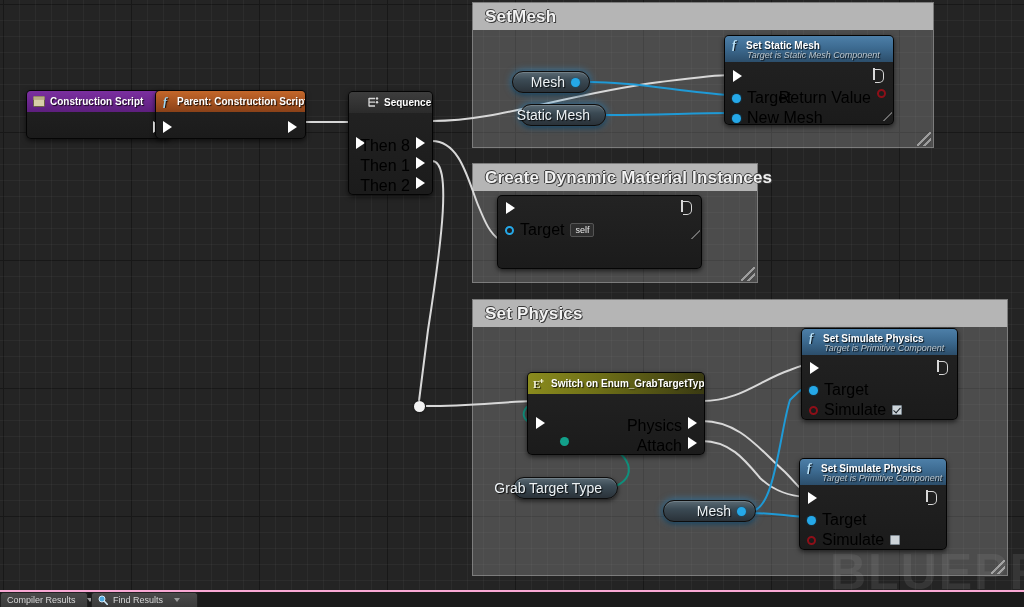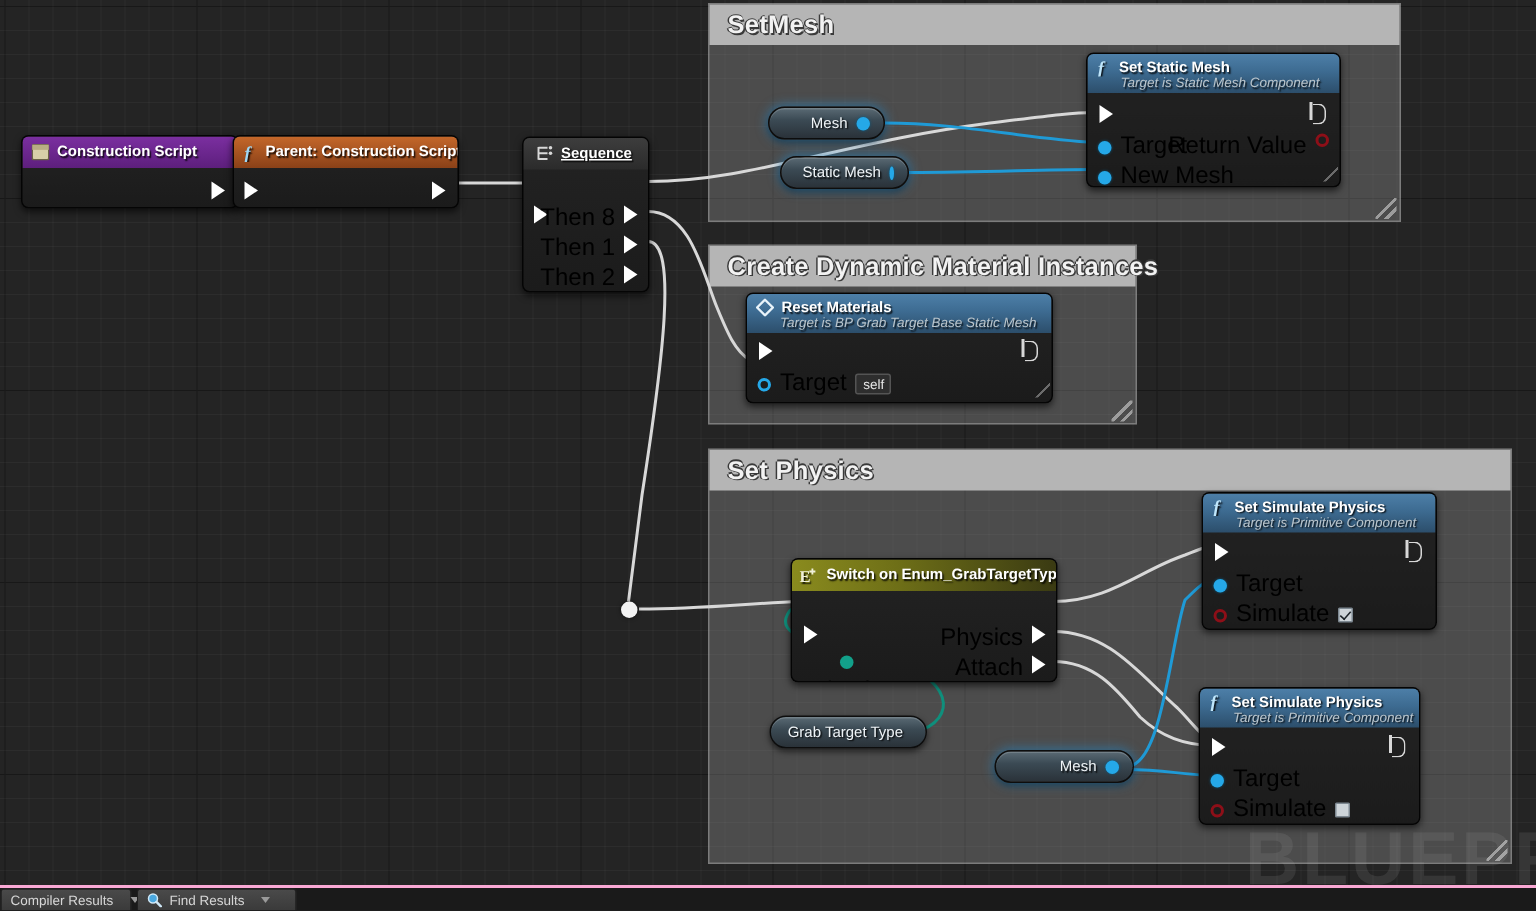--- a/index.html
+++ b/index.html
@@ -146,21 +146,21 @@
     position:absolute;
     border-radius:11px;
     box-sizing:border-box;
     border:1px solid #0d0d0d;
     background:linear-gradient(to bottom,#5a6a74 0%,#3b4a54 40%,#2a3239 100%);
     box-shadow:0 2px 4px rgba(0,0,0,.6), inset 0 1px 0 rgba(255,255,255,.16);
     display:flex;align-items:center;justify-content:flex-end;
     gap:6px;padding:0 9px 0 14px;
     height:22px;
   }
-  .varnode .lbl{font-size:10px;color:#eef3f6;text-shadow:1px 1px 1px rgba(0,0,0,.85);white-space:nowrap;}
+  .varnode .lbl{font-size:14px;color:#eef3f6;text-shadow:1px 1px 1px rgba(0,0,0,.85);white-space:nowrap;}
   .varnode.glow{box-shadow:0 0 7px 1px rgba(40,150,220,.55),0 2px 4px rgba(0,0,0,.6), inset 0 1px 0 rgba(255,255,255,.16);}
   .varnode.tealglow{box-shadow:0 2px 4px rgba(0,0,0,.6), inset 0 1px 0 rgba(255,255,255,.16);}
 
   .reroute{
     position:absolute;width:11px;height:11px;border-radius:50%;
     background:#f2f2f2;box-shadow:0 0 3px rgba(0,0,0,.6);
   }
 
   .icon-svg{display:block;}
 
@@ -246,21 +246,21 @@
 
       <path d="M610,488 C640,480 635,450 590,440 C548,431 520,425 524,412 C527,404 531,402 534,421" stroke="#0f8f7c" stroke-width="2" fill="none"></path>
 
       <path d="M751,511 C775,511 780,430 790,400 C798,392 802,388 808,387" stroke="#1f9ad6" stroke-width="2" fill="none"></path>
 
       <path d="M751,513 C775,513 785,516 806,517" stroke="#1f9ad6" stroke-width="2" fill="none"></path>
     </svg>
 
     <div class="reroute" style="left:414px;top:401px;"></div>
 
-    <div class="node" style="left:14px;top:90px;width:145px;height:49px;">
+    <div class="node" style="left:26px;top:90px;width:145px;height:49px;">
       <div class="hdr hdr-purple">
         <span>
           <svg class="icon-svg" width="12" height="11" viewBox="0 0 12 11">
             <rect x="0.5" y="0.5" width="11" height="10" rx="1" fill="#d8cfa8" stroke="#6a6247"></rect>
             <rect x="0.5" y="0.5" width="11" height="3.4" fill="#b9ad84"></rect>
           </svg>
         </span>
         <span>Construction Script</span>
       </div>
       <div class="body" style="height:32px;">
@@ -283,21 +283,21 @@
         <div class="pin-l" style="top:9px;left:7px;">
           <span class="exec"></span>
         </div>
         <div class="pin-r" style="top:9px;right:8px;">
           <span class="exec"></span>
         </div>
       </div>
     </div>
 
     <div class="node" style="left:348px;top:91px;width:85px;height:104px;">
-      <div class="hdr hdr-grey" style="padding-left:8px;text-decoration:underline;">
+      <div class="hdr hdr-grey" style="padding-left:18px;">
         <span>
           <svg class="icon-svg" width="12" height="11" viewBox="0 0 12 11">
             <path d="M2,1 L2,9.5" stroke="#d8d8d8" stroke-width="1.3" fill="none"></path>
             <path d="M2,1.5 L8,1.5 M2,5.2 L8,5.2 M2,9 L8,9" stroke="#d8d8d8" stroke-width="1.3" fill="none"></path>
             <circle cx="10" cy="1.5" r="1.2" fill="#d8d8d8"></circle>
             <circle cx="10" cy="5.2" r="1.2" fill="#d8d8d8"></circle>
           </svg>
         </span>
         <span>Sequence</span>
       </div>
@@ -365,31 +365,20 @@
       <span class="lbl">Mesh</span>
       <span class="dot blue"></span>
     </div>
 
     <div class="varnode glow" style="left:520px;top:104px;width:86px;">
       <span class="lbl">Static Mesh</span>
       <span class="dot blue"></span>
     </div>
 
     <div class="node" style="left:497px;top:195px;width:205px;height:74px;">
-      <div class="hdr hdr-blue two">
-        <span class="hdrtop">
-          <span>
-            <svg class="icon-svg" width="12" height="12" viewBox="0 0 12 12">
-              <path d="M6,0.8 L11.2,6 L6,11.2 L0.8,6 Z" fill="none" stroke="#e8f3fa" stroke-width="1.5"></path>
-            </svg>
-          </span>
-          <span>Reset Materials</span>
-        </span>
-        <span class="sub">Target is BP Grab Target Base Static Mesh</span>
-      </div>
       <div class="body" style="height:43px;">
         <div class="pin-l" style="top:6px;left:8px;">
           <span class="exec"></span>
         </div>
         <div class="pin-r" style="top:5px;right:9px;">
           <span class="exec hollow"></span>
         </div>
         <div class="pin-l" style="top:25px;left:7px;">
           <span class="dot ring-blue"></span>
           <span class="lbl">Target</span>

